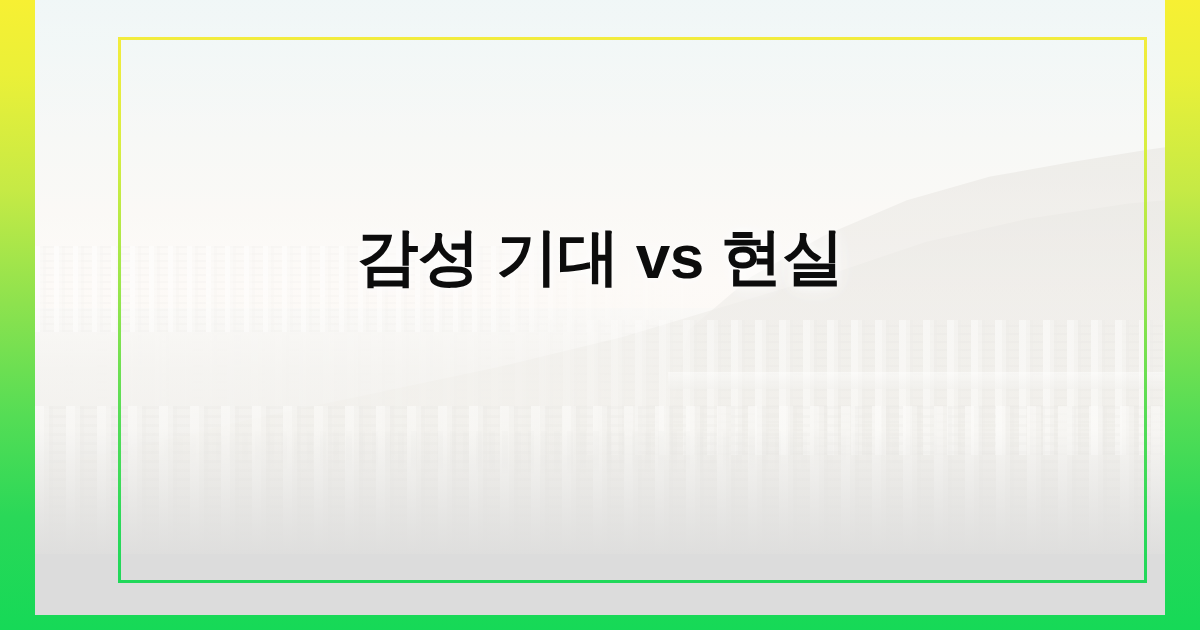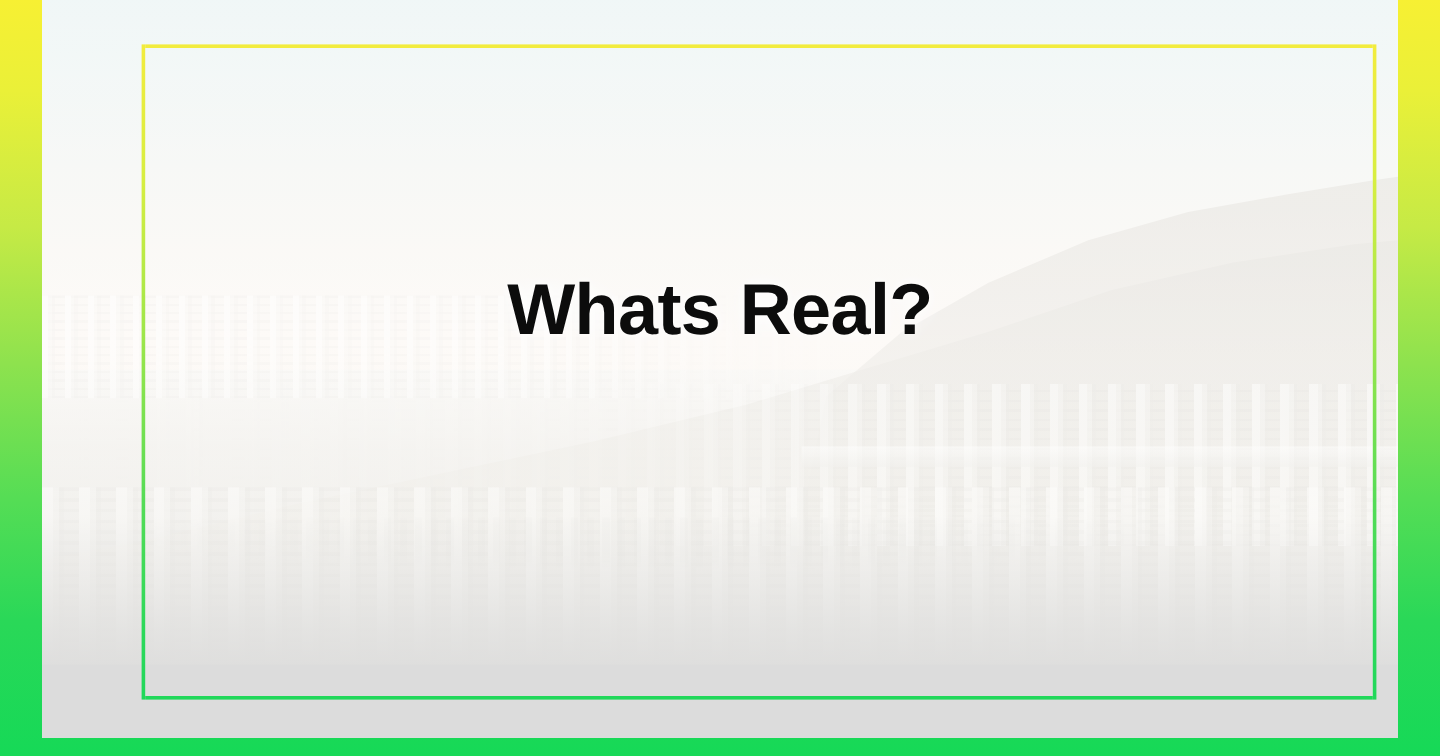--- a/index.html
+++ b/index.html
@@ -207,17 +207,17 @@
       <div class="viaduct"></div>
       <div class="city cityC"></div>
       <div class="treeline"></div>
       <div class="veil"></div>
       <div class="bottomflat"></div>
     </div>
 
     <div id="inner-rule"></div>
 
     <div id="headline">
-      <span class="line l2">Whats Real?</span>
+      <span class="line l1">감성 기대 vs 현실</span>
     </div>
 
   </div>
 </div>
 
 </body></html>

